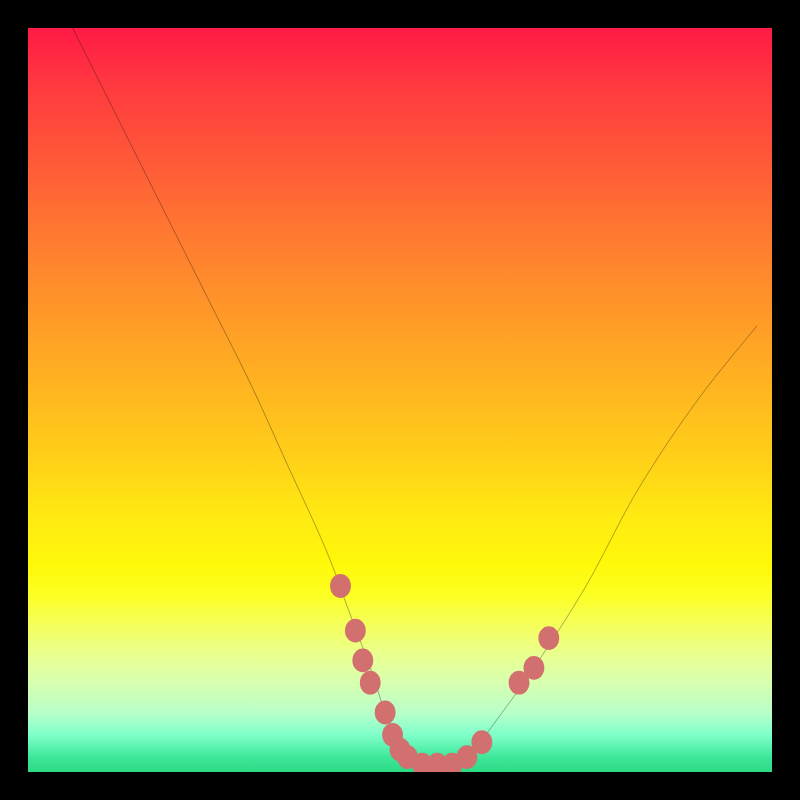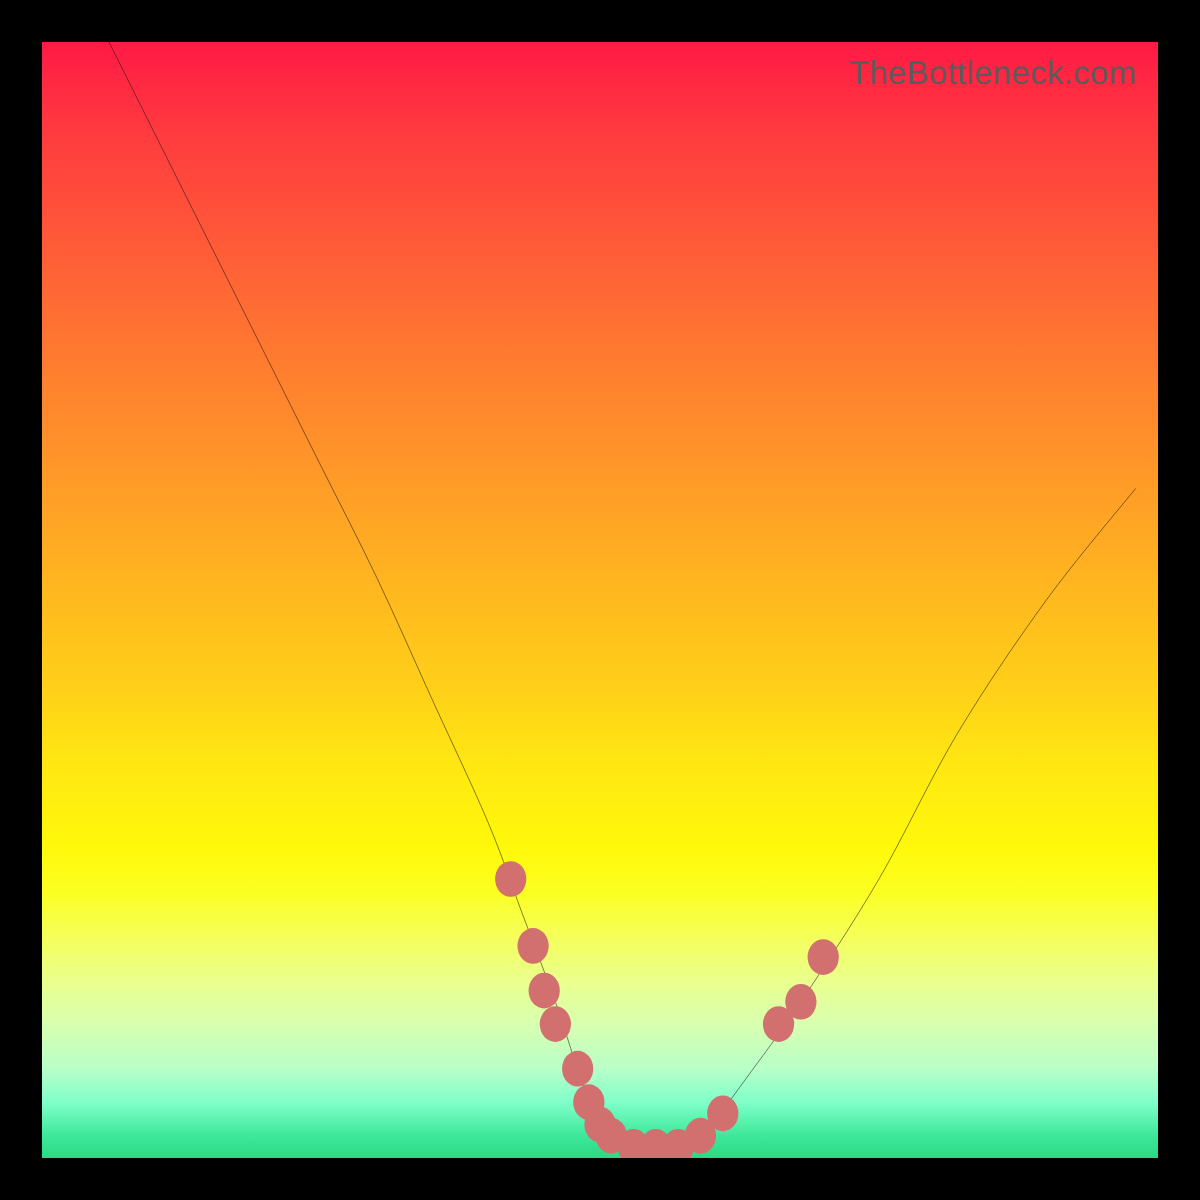--- a/index.html
+++ b/index.html
@@ -63,21 +63,20 @@
     fill: #d26f6f;
     stroke: #d26f6f;
     stroke-width: 0;
   }
 </style>
 </head>
 <body>
 
 <div class="frame">
   <div class="plot">
-    <div class="watermark">TheBottleneck.com</div>
     <svg class="curve" viewBox="0 0 100 100" preserveAspectRatio="none">
       <path id="curve-path" fill="none" stroke="#111111" stroke-width="0.35" vector-effect="non-scaling-stroke" d="M 6 0 C 6.67 1.33, 8.50 5.00, 10.00 8.00 C 11.50 11.00, 13.33 14.67, 15.00 18.00 C 16.67 21.33, 18.33 24.67, 20.00 28.00 C 21.67 31.33, 23.33 34.67, 25.00 38.00 C 26.67 41.33, 28.33 44.50, 30.00 48.00 C 31.67 51.50, 33.33 55.33, 35.00 59.00 C 36.67 62.67, 38.67 66.83, 40.00 70.00 C 41.33 73.17, 42.00 75.33, 43.00 78.00 C 44.00 80.67, 45.17 83.67, 46.00 86.00 C 46.83 88.33, 47.33 90.17, 48.00 92.00 C 48.67 93.83, 49.33 95.83, 50.00 97.00 C 50.67 98.17, 51.33 98.50, 52.00 99.00 C 52.67 99.50, 53.33 99.83, 54.00 100.00 C 54.67 100.17, 55.33 100.17, 56.00 100.00 C 56.67 99.83, 57.33 99.50, 58.00 99.00 C 58.67 98.50, 59.17 98.00, 60.00 97.00 C 60.83 96.00, 61.67 94.83, 63.00 93.00 C 64.33 91.17, 66.00 89.00, 68.00 86.00 C 70.00 83.00, 72.67 79.00, 75.00 75.00 C 77.33 71.00, 79.50 66.17, 82.00 62.00 C 84.50 57.83, 87.33 53.67, 90.00 50.00 C 92.67 46.33, 96.67 41.67, 98.00 40.00"></path>
       <g id="markers-group">
           <ellipse cx="42" cy="75" rx="1.4" ry="1.6" class="marker" fill="#d26f6f"></ellipse>
           <ellipse cx="44" cy="81" rx="1.4" ry="1.6" class="marker" fill="#d26f6f"></ellipse>
           <ellipse cx="45" cy="85" rx="1.4" ry="1.6" class="marker" fill="#d26f6f"></ellipse>
           <ellipse cx="46" cy="88" rx="1.4" ry="1.6" class="marker" fill="#d26f6f"></ellipse>
           <ellipse cx="48" cy="92" rx="1.4" ry="1.6" class="marker" fill="#d26f6f"></ellipse>
           <ellipse cx="49" cy="95" rx="1.4" ry="1.6" class="marker" fill="#d26f6f"></ellipse>
           <ellipse cx="50" cy="97" rx="1.4" ry="1.6" class="marker" fill="#d26f6f"></ellipse>

